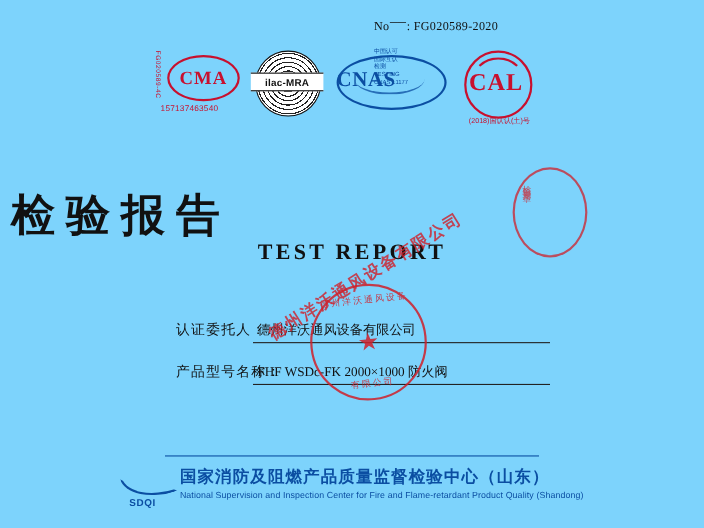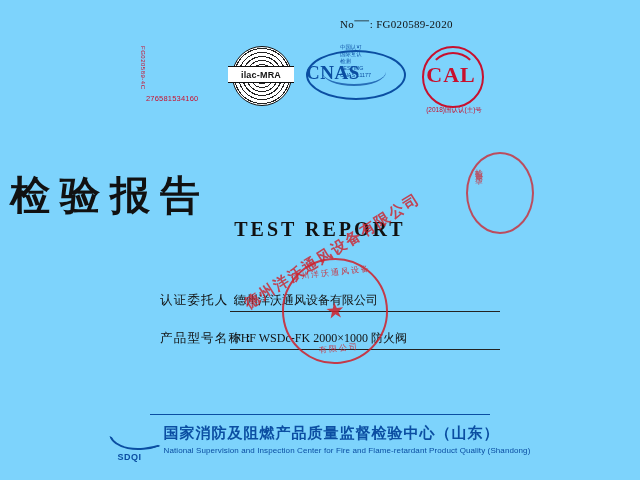--- a/index.html
+++ b/index.html
@@ -403,21 +403,22 @@
 
   <div class="report-no">
     <span>No</span><span class="sup">⸺</span>:
     <span>FG020589-2020</span>
   </div>
 
   <div class="marks">
 
     <div class="mark mark-cma">
       <div class="cma-side">FG020589-4C</div>
-      <div class="cma-num">276581534160</div>
+      <div class="cma-oval">CMA</div>
+      <div class="cma-num">157137463540</div>
     </div>
 
     <div class="mark mark-ilac">
       <div class="ilac-circle"></div>
       <div class="ilac-band">ilac-MRA</div>
     </div>
 
     <div class="mark mark-cnas">
       <div class="cnas-ellipse"></div>
       <div class="cnas-swoosh"></div>

